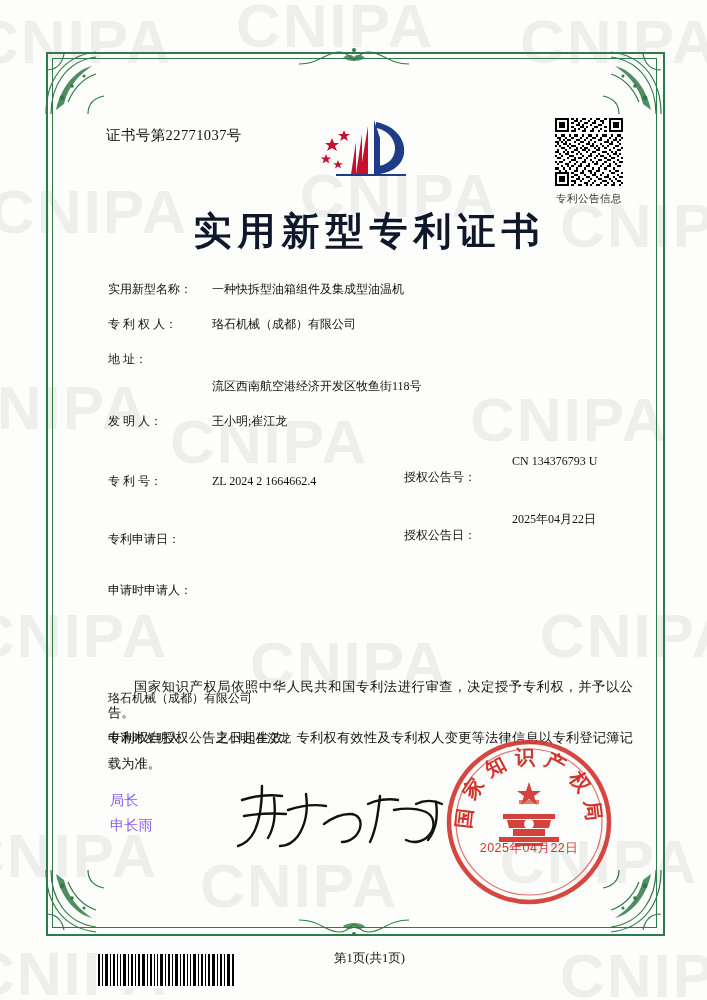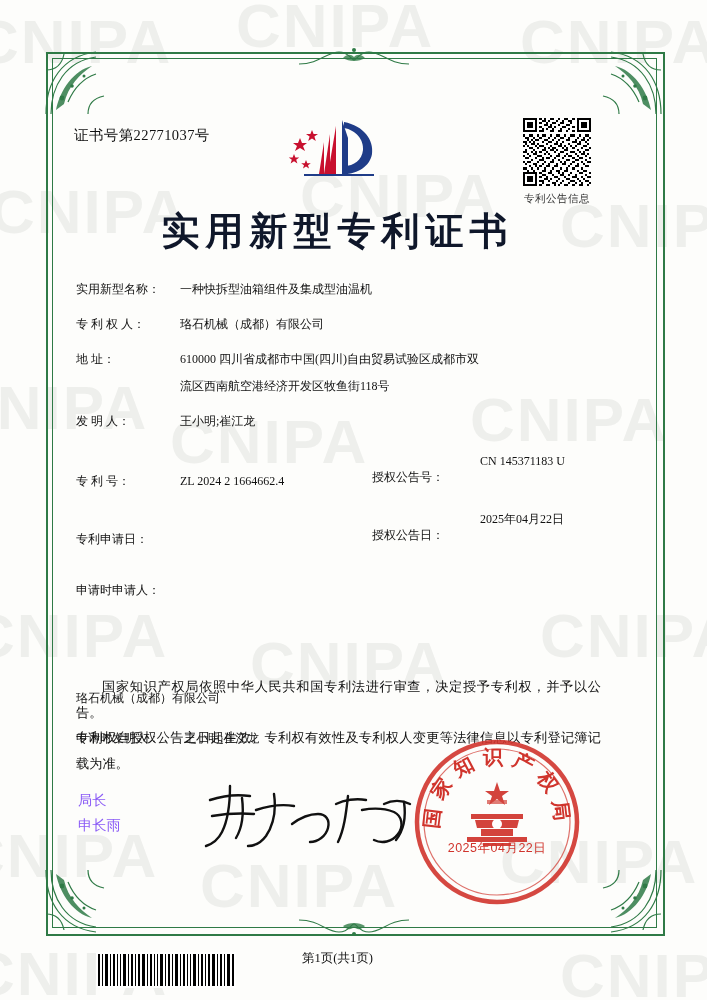--- a/index.html
+++ b/index.html
@@ -75,21 +75,21 @@
     position: absolute;
     z-index: 3;
     color: #2f7a46;
   }
   .edge-top { left: 50%; top: 44px; transform: translateX(-50%); }
   .edge-bot { left: 50%; bottom: 60px; transform: translateX(-50%) scaleY(-1); }
 
   
   .content {
     position: absolute;
-    left: 36px;
+    left: 68px;
     top: 58px;
     width: 603px;
     height: 931px;
     z-index: 4;
   }
 
   .cert-no {
     position: absolute;
     left: 38px;
     top: 68px;
@@ -637,41 +637,40 @@
         <div class="val">一种快拆型油箱组件及集成型油温机</div>
       </div>
 
       <div class="row">
         <div class="lbl">专 利 权 人：</div>
         <div class="val">珞石机械（成都）有限公司</div>
       </div>
 
       <div class="row tight">
         <div class="lbl">地        址：</div>
-        <div class="val">610000 四川省成都市中国(四川)自由贸易试验区成都市双</div>
       </div>
 
       <div class="row">
         <div class="lbl"></div>
         <div class="val">流区西南航空港经济开发区牧鱼街118号</div>
       </div>
 
       <div class="row">
         <div class="lbl">发  明  人：</div>
         <div class="val">王小明;崔江龙</div>
       </div>
 
       <div class="row" style="margin-top:22px;">
         <div class="col-a">
           <div class="lbl">专  利  号：</div>
           <div class="val">ZL 2024 2 1664662.4</div>
         </div>
         <div class="col-b">
           <div class="lbl">授权公告号：</div>
-          <div class="val">CN 145371183 U</div>
+          <div class="val">CN 134376793 U</div>
         </div>
       </div>
 
       <div class="row" style="margin-top:20px;">
         <div class="col-a">
           <div class="lbl">专利申请日：</div>
         </div>
         <div class="col-b">
           <div class="lbl">授权公告日：</div>
           <div class="val">2025年04月22日</div>

